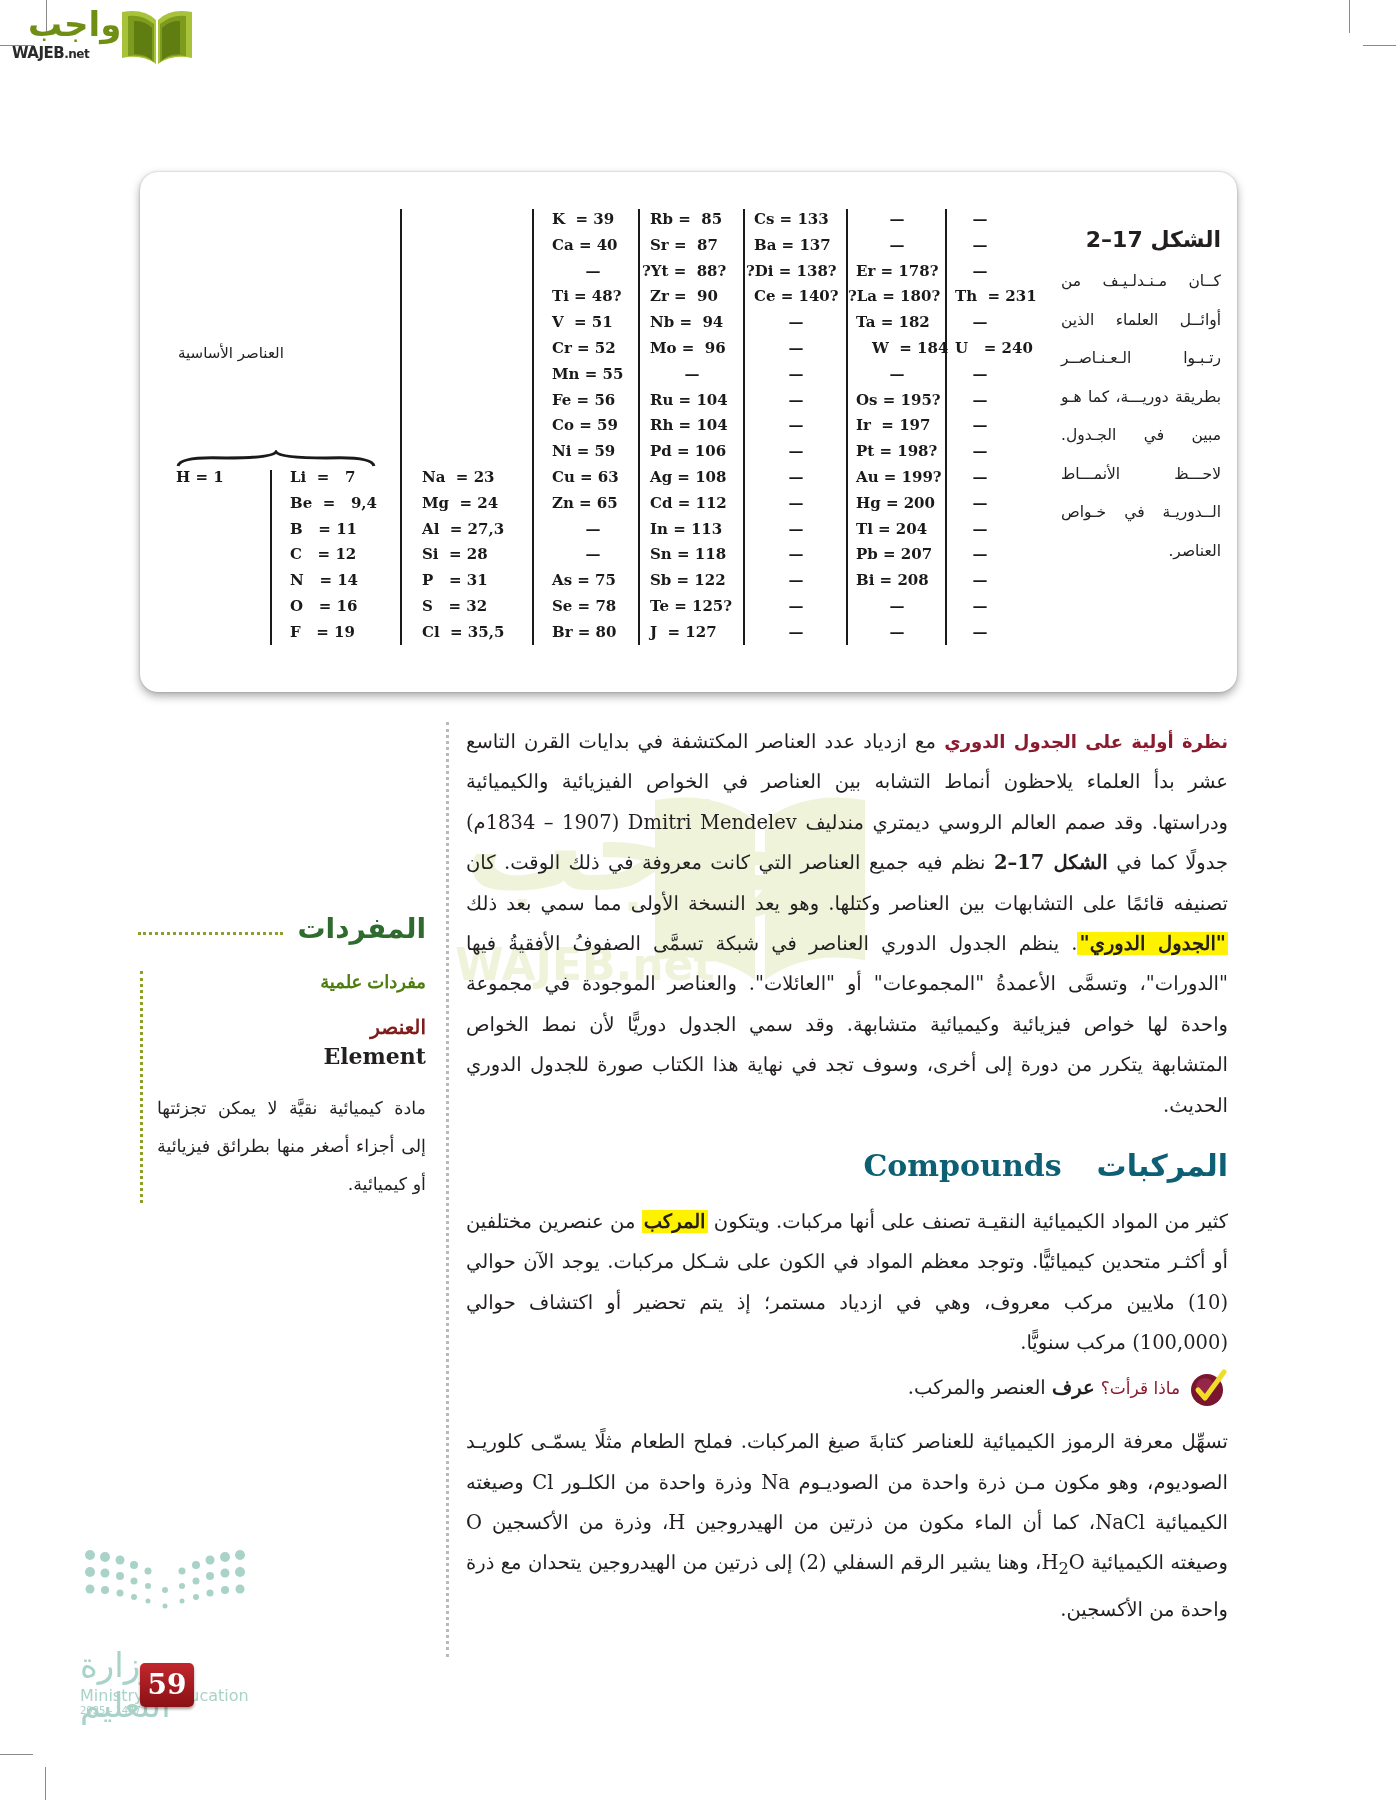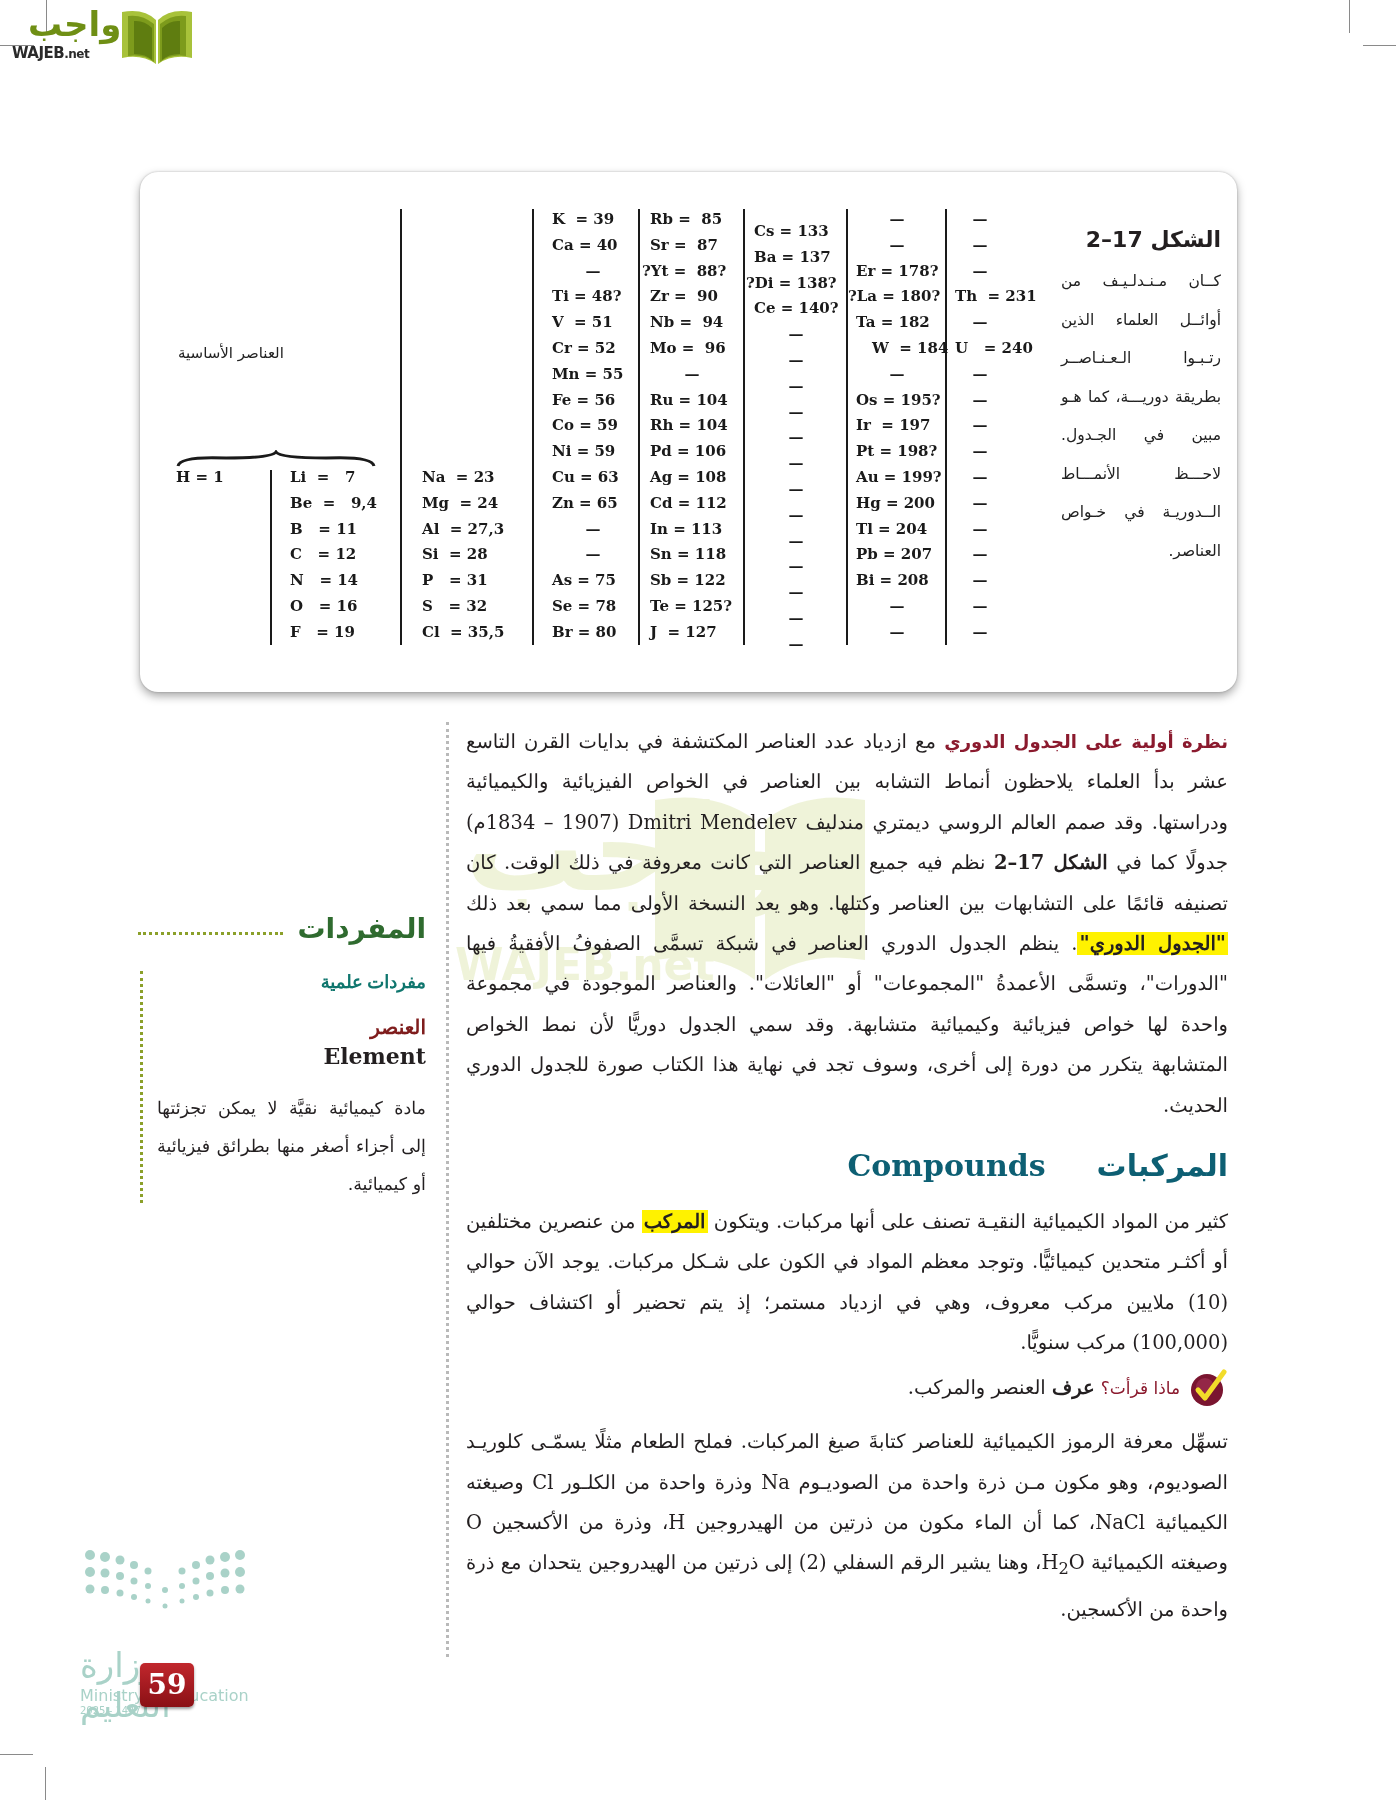--- a/index.html
+++ b/index.html
@@ -36,37 +36,37 @@
     .fig-title { font-size: 22px; font-weight: bold; margin-bottom: 10px; }
     .fig-text { font-size: 15.5px; line-height: 38.5px; text-align: justify; text-align-last: right; color: #222; }
 
     
     .main { left: 466px; top: 722px; width: 762px; direction: rtl; text-align: justify; font-family: "DejaVu Serif", serif; font-size: 19.5px; line-height: 40.4px; color: #231f20; }
     .p { margin: 0; }
     .lead { color: #8b1a2e; font-weight: bold; font-family: "DejaVu Sans", sans-serif; font-size: 18px; }
     .hl { background: #fff200; font-weight: bold; padding: 0 2px; }
     .bold { font-weight: bold; }
     .section-heading { color: #0d5f73; font-weight: bold; font-size: 30px; margin: 20px 0 16px 0; line-height: 40px; font-family: "DejaVu Sans", sans-serif; }
-    .section-heading .en { font-family: "DejaVu Serif", serif; margin-right: 51px; }
+    .section-heading .en { font-family: "DejaVu Serif", serif; margin-right: 35px; }
     .check-row { display: flex; align-items: center; gap: 8px; margin: 4px 0 14px 0; }
     .check-icon { width: 40px; height: 40px; flex: 0 0 40px; }
     .wr-label { color: #8b1a2e; font-weight: normal; font-family: "DejaVu Sans", sans-serif; font-size: 17px; }
 
     
     .watermark { left: 455px; top: 780px; width: 480px; height: 210px; opacity: 0.28; pointer-events: none; }
 
     
     .vdots { left: 446px; top: 722px; width: 0; height: 935px; border-left: 3px dotted #b9b9b9; }
 
     
     .vocab { left: 138px; top: 912px; width: 288px; direction: rtl; text-align: right; }
     .vocab-title { font-family: "DejaVu Sans", sans-serif; font-weight: bold; font-size: 28px; color: #2f6b2f; display: flex; align-items: center; }
     .vocab-title .dots { flex: 1; border-bottom: 3px dotted #8ba02a; margin-right: 14px; height: 0; margin-top: 10px; }
     .vocab-box { border-left: 3px dotted #8ba02a; padding-left: 14px; margin-left: 2px; }
-    .vocab-sub { font-family: Liberation Serif, serif; font-weight: bold; font-size: 18px; color: #0f766e; margin: 26px 0 20px 0; }
+    .vocab-sub { font-family: Liberation Sans, sans-serif; font-weight: bold; font-size: 18px; color: #4d7c0f; margin: 26px 0 20px 0; }
     .term-ar { font-family: "DejaVu Serif", serif; font-weight: bold; font-size: 20px; color: #7f1d1d; line-height: 28px; }
     .term-en { font-family: "DejaVu Serif", serif; font-weight: bold; font-size: 22px; color: #231f20; line-height: 30px; direction: ltr; text-align: right; }
     .term-def { font-family: "DejaVu Serif", serif; font-size: 17.5px; line-height: 38px; margin-top: 18px; text-align: justify; text-align-last: right; }
     .term-ex { font-family: "DejaVu Serif", serif; font-size: 17.5px; line-height: 38px; margin-top: 8px; display: flex; align-items: center; }
     .term-ex .dots { flex: 1; border-bottom: 3px dotted #8ba02a; margin-right: 10px; height: 0; margin-top: 10px; }
 
     
     .ministry { left: 80px; top: 1545px; width: 180px; height: 180px; }
     .min-ar { position: absolute; left: 0; top: 100px; font-family: "DejaVu Sans", sans-serif; font-size: 34px; color: #a9d2c8; direction: rtl; width: 170px; text-align: left; }
     .min-en { position: absolute; left: 0; top: 141px; font-family: "DejaVu Sans", sans-serif; font-size: 16px; color: #a9d2c8; }
@@ -166,21 +166,21 @@
       <div class="mcell" style="padding-left:8px">Rh = 104</div>
       <div class="mcell" style="padding-left:8px">Pd = 106</div>
       <div class="mcell" style="padding-left:8px">Ag = 108</div>
       <div class="mcell" style="padding-left:8px">Cd = 112</div>
       <div class="mcell" style="padding-left:8px">In = 113</div>
       <div class="mcell" style="padding-left:8px">Sn = 118</div>
       <div class="mcell" style="padding-left:8px">Sb = 122</div>
       <div class="mcell" style="padding-left:8px">Te = 125?</div>
       <div class="mcell" style="padding-left:8px">J  = 127</div>
     </div>
-    <div class="mcol" style="left:606px;top:35px;width:100px;margin-top:12px;">
+    <div class="mcol" style="left:606px;top:35px;width:100px;">
       <div class="mcell" style="padding-left:8px">Cs = 133</div>
       <div class="mcell" style="padding-left:8px">Ba = 137</div>
       <div class="mcell">?Di = 138?</div>
       <div class="mcell" style="padding-left:8px">Ce = 140?</div>
       <div class="mcell" style="text-align:center">—</div>
       <div class="mcell" style="text-align:center">—</div>
       <div class="mcell" style="text-align:center">—</div>
       <div class="mcell" style="text-align:center">—</div>
       <div class="mcell" style="text-align:center">—</div>
       <div class="mcell" style="text-align:center">—</div>

